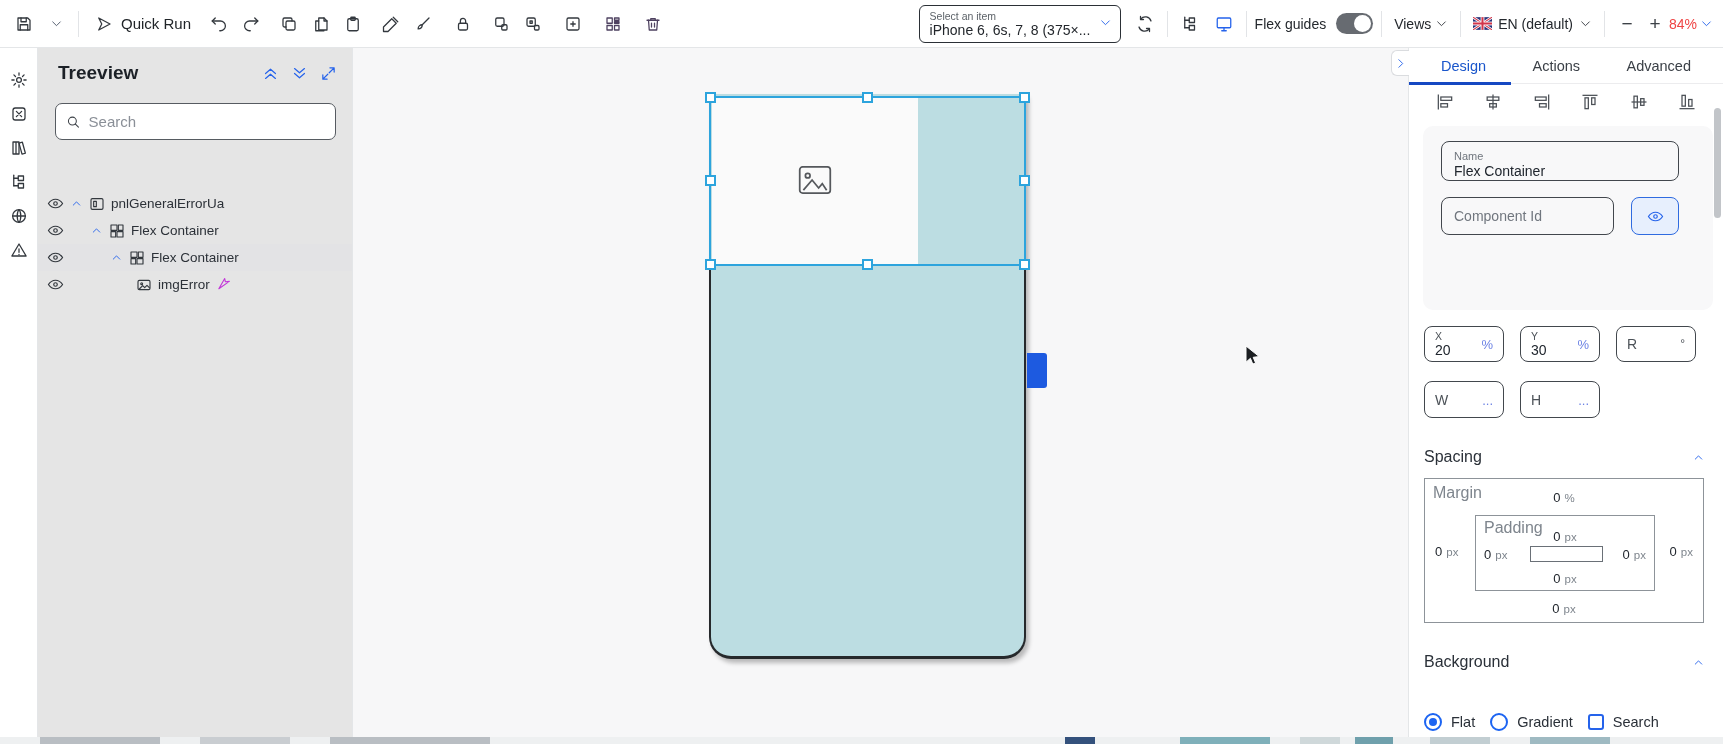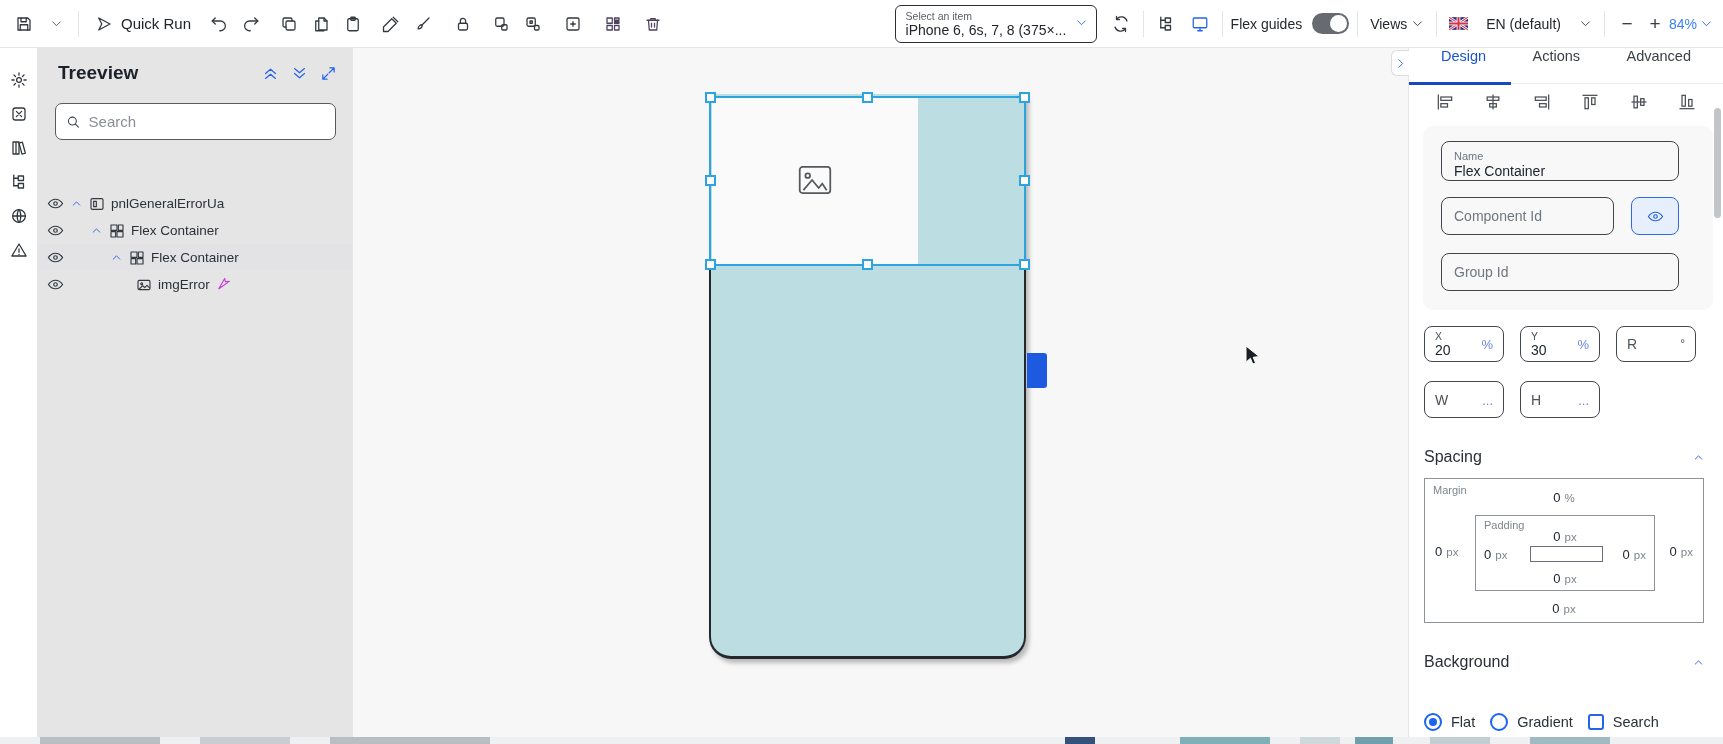--- a/index.html
+++ b/index.html
@@ -21,21 +21,21 @@
   .tb-right { margin-left:auto; display:flex; align-items:center; flex:none; }
   .device-box { width:202px; height:38px; border:1.5px solid #2b3036; border-radius:6px; padding:3px 10px; display:flex; flex-direction:column; justify-content:center; position:relative; background:#fff; }
   .device-box .dlabel { font-size:10.5px; color:#5c6268; line-height:12px; }
   .device-box .dvalue { font-size:14px; color:#23272c; line-height:16px; white-space:nowrap; overflow:hidden; }
   .device-box .dchev { position:absolute; right:8px; top:10px; }
   .tlabel { font-size:14px; color:#24282d; white-space:nowrap; }
   .toggle { width:37px; height:21px; border-radius:11px; position:relative; flex:none; cursor:pointer; }
   .toggle .knob { position:absolute; top:2px; width:17px; height:17px; border-radius:50%; background:#fff; }
   .tg-gray { background:#676b71; } .tg-gray .knob { right:2px; }
   .tg-blue { background:#1c64f2; } .tg-blue .knob { left:2px; }
-  .zoom-pct { color:#3b82f6; font-size:14px; display:flex; align-items:center; gap:3px; }
+  .zoom-pct { color:#ef4444; font-size:14px; display:flex; align-items:center; gap:3px; }
   .pm { font-size:19px; color:#3c4147; width:26px; text-align:center; }
 
   
   .iconbar { position:absolute; left:0; top:48px; width:38px; height:696px; background:#fff; border-right:1px solid #e4e6e8; display:flex; flex-direction:column; align-items:center; padding-top:22px; gap:14px; z-index:10; }
   .iconbar .tbtn { height:20px; min-width:22px; }
 
   
   .treeview { position:absolute; left:38px; top:48px; width:315px; height:696px; background:#e5e5e5; border-right:1px solid #e4e6e8; z-index:10; }
   .tv-head { position:absolute; left:20px; right:14px; top:14px; display:flex; align-items:center; }
   .tv-title { font-size:19px; font-weight:700; color:#1c2127; }
@@ -61,21 +61,21 @@
   .handle { position:absolute; width:11px; height:11px; background:#fff; border:2px solid #2da4dd; }
   .h-tl{left:-6px;top:-6px;} .h-tm{left:50%;margin-left:-6px;top:-6px;} .h-tr{right:-6px;top:-6px;}
   .h-ml{left:-6px;top:50%;margin-top:-6px;} .h-mr{right:-6px;top:50%;margin-top:-6px;}
   .h-bl{left:-6px;bottom:-6px;} .h-bm{left:50%;margin-left:-6px;bottom:-6px;} .h-br{right:-6px;bottom:-6px;}
   .side-tab { position:absolute; left:674px; top:305px; width:20px; height:35px; background:#1d5ae0; border-radius:0 3px 3px 0; cursor:pointer; z-index:6; }
   .cursor-arrow { position:absolute; left:892px; top:297px; z-index:9; }
 
   
   .inspector { position:absolute; left:1408px; top:48px; width:315px; height:696px; background:#fff; border-left:1px solid #e4e6e8; z-index:15; }
   .collapse-btn { position:absolute; left:1391px; top:50px; width:18px; height:26px; background:#fff; border:1px solid #dadcdf; border-right:none; border-radius:6px 0 0 6px; display:flex; align-items:center; justify-content:center; z-index:16; cursor:pointer; }
-  .tabs { position:absolute; left:0; top:0; width:100%; height:36px; display:flex; align-items:flex-start; justify-content:space-between; padding:0 32px; border-bottom:1px solid #ececee; }
+  .tabs { position:absolute; left:0; top:0; width:100%; height:36px; display:flex; align-items:center; justify-content:space-between; padding:0 32px; border-bottom:1px solid #ececee; }
   .tab { font-size:14.5px; color:#3b4047; cursor:pointer; }
   .tab.active { color:#1a56cb; }
   .tab-underline { position:absolute; left:0; bottom:-2px; width:102px; height:3px; background:#1648c2; }
   .alignrow { position:absolute; left:0; top:40px; width:100%; height:30px; display:flex; align-items:center; justify-content:space-between; padding:0 26px; }
   .alignrow svg { width:20px; height:20px; stroke:#4a4f55; stroke-width:1.5; fill:none; }
 
   .card { position:absolute; left:14px; top:78px; width:290px; height:184px; background:#f8f8f9; border-radius:10px; }
   .fld { border:1px solid #42474d; border-radius:8px; background:transparent; position:relative; }
   .fld-name { position:absolute; left:18px; top:15px; width:238px; height:40px; padding:5px 12px; }
   .fld .lab { font-size:11px; color:#70767e; line-height:13px; }
@@ -91,21 +91,21 @@
   .posfld .punit { position:absolute; right:10px; top:50%; transform:translateY(-50%); font-size:13px; color:#6d83e4; }
   .posfld .punit.gray { color:#4c5258; font-size:12px; }
   .posfld.oneline { display:flex; align-items:center; }
   .posfld.oneline .plab { font-size:14px; color:#4c5258; }
 
   .sec-head { position:absolute; left:15px; right:18px; display:flex; align-items:center; }
   .sec-title { font-size:16px; color:#2a3038; }
   .sec-head .chev { margin-left:auto; display:flex; }
 
   .marginbox { position:absolute; left:15px; top:430px; width:280px; height:145px; border:1px solid #8d9399; }
-  .boxlab { position:absolute; font-size:11px; color:#7e858d;text-align:center; }
+  .boxlab { position:absolute; font-size:16px; color:#7e858d;text-align:center; }
   .sval { font-size:13px; color:#22272e; }
   .sunit { font-size:11.5px; color:#7e858d; margin-left:4px; }
   .cval { position:absolute; white-space:nowrap; }
   .cval.hcenter { left:0; width:100%; text-align:center; }
   .paddingbox { position:absolute; left:50px; top:36px; width:180px; height:76px; border:1px solid #8d9399; background:#fff; }
   .pad-input { position:absolute; left:54px; top:30px; width:73px; height:16px; border:1px solid #6a7077; background:#fff; }
 
   .bgopts { position:absolute; left:15px; top:637px; display:flex; align-items:center; gap:9px;margin-top:28px; }
   .radio { width:18px; height:18px; border:2px solid #1c64f2; border-radius:50%; display:flex; align-items:center; justify-content:center; flex:none; cursor:pointer; }
   .radio .dot { width:8px; height:8px; border-radius:50%; background:#1c64f2; }
@@ -288,21 +288,21 @@
           <span class="knob"></span>
         </span>
       <div class="tb-div"></div>
       <div class="tbtn" style="gap:4px;padding:0 4px">
         <span class="tlabel">Views</span>
         <svg class="ic sm" viewBox="0 0 24 24">
             <path d="M5 9l7 7 7-7"></path>
           </svg>
       </div>
       <div class="tb-div"></div>
-      <div class="tbtn" style="gap:18px;padding:0 4px">
+      <div class="tbtn" style="gap:6px;padding:0 4px">
         <svg width="19" height="13" viewBox="0 0 24 16">
             <rect width="24" height="16" fill="#29337a"></rect>
             <path d="M0 0l24 16M24 0L0 16" stroke="#fff" stroke-width="3.4"></path>
             <path d="M0 0l24 16M24 0L0 16" stroke="#d2354a" stroke-width="1.4"></path>
             <rect x="9.6" width="4.8" height="16" fill="#fff"></rect>
             <rect y="5.6" width="24" height="4.8" fill="#fff"></rect>
             <rect x="10.7" width="2.6" height="16" fill="#d2354a"></rect>
             <rect y="6.7" width="24" height="2.6" fill="#d2354a"></rect>
           </svg>
         <span class="tlabel">EN (default)</span>
@@ -569,23 +569,20 @@
       <div class="fld fld-name">
         <span class="lab">Name</span>
         <input type="text" value="Flex Container" style="">
       </div>
       <div class="eye-btn">
         <svg class="ic blue" style="width:17px;height:17px" viewBox="0 0 24 24">
             <path d="M2 12s4-6 10-6 10 6 10 6-4 6-10 6S2 12 2 12z"></path>
             <circle cx="12" cy="12" r="2.5"></circle>
           </svg>
       </div>
-      <div class="fld fld-group">
-        <input type="text" placeholder="Group Id" style="">
-      </div>
     </div>
 
     <div class="posfld" style="left:15px; top:278px">
       <div class="plab">X</div>
       <div class="pval">20</div>
       <span class="punit">%</span>
     </div>
     <div class="posfld" style="left:111px; top:278px">
       <div class="plab">Y</div>
       <div class="pval">30</div>

